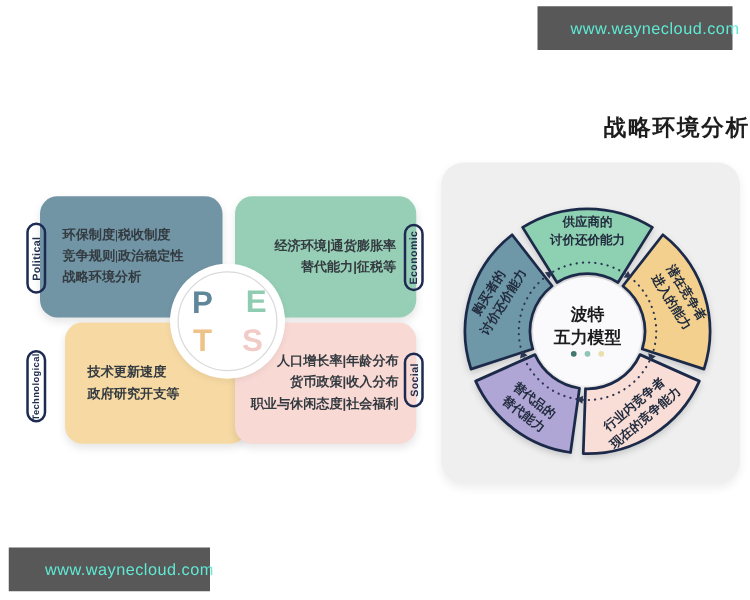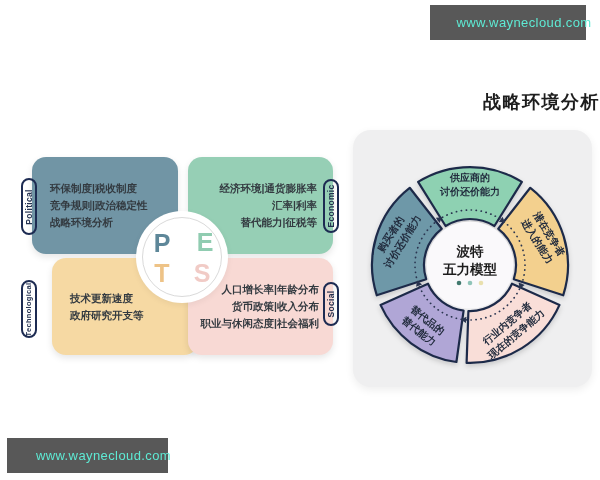--- a/index.html
+++ b/index.html
@@ -59,28 +59,27 @@
 </style>
 </head>
 <body>
 
 <div id="canvas">
 
   <div class="abs watermark" id="wm-top" style="background-color: rgb(88, 88, 88);">www.waynecloud.com</div>
 
   <div class="abs" id="title">战略环境分析</div>
 
-  <div class="abs pest-box" id="box-political" style="background-color: rgb(113, 149, 165);">
+  <div class="abs pest-box" id="box-political" style="background-color: rgb(113, 149, 165); font-family: Liberation Serif, serif;">
     <div>环保制度|税收制度</div>
     <div>竞争规则|政治稳定性</div>
     <div>战略环境分析</div>
   </div>
   <div class="abs pest-box" id="box-economic" style="background-color: rgb(150, 207, 181);">
     <div>经济环境|通货膨胀率</div>
-    <div>汇率|利率</div>
     <div>替代能力|征税等</div>
   </div>
   <div class="abs pest-box" id="box-technological" style="background-color: rgb(246, 217, 163); margin-left: 20px;">
     <div>技术更新速度</div>
     <div>政府研究开支等</div>
   </div>
   <div class="abs pest-box" id="box-social" style="background-color: rgb(248, 217, 212);">
     <div>人口增长率|年龄分布</div>
     <div>货币政策|收入分布</div>
     <div>职业与休闲态度|社会福利</div>

